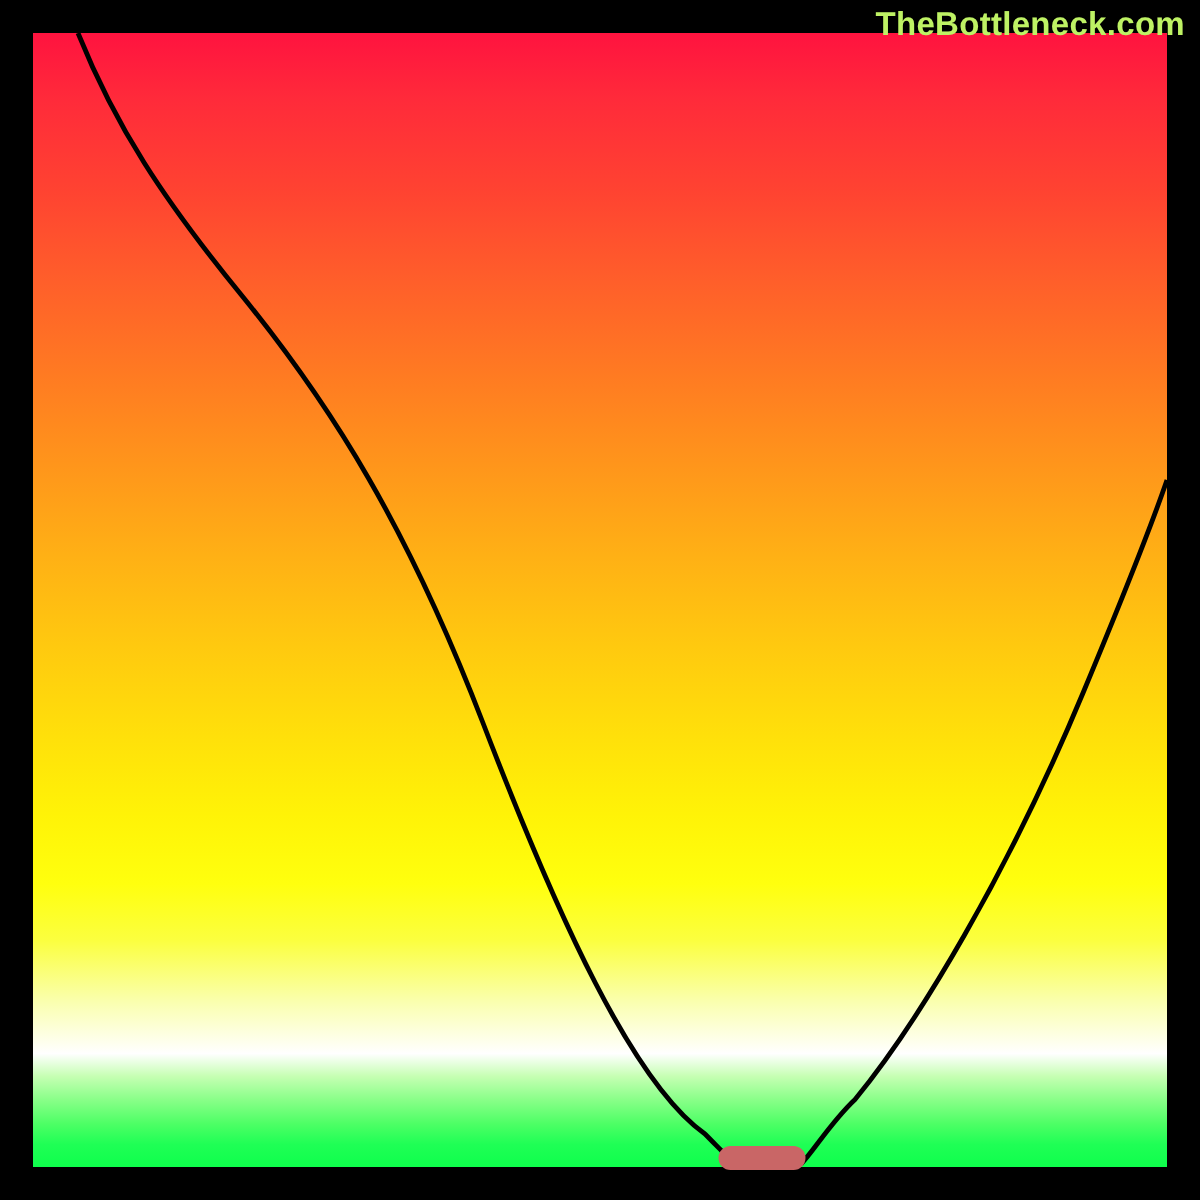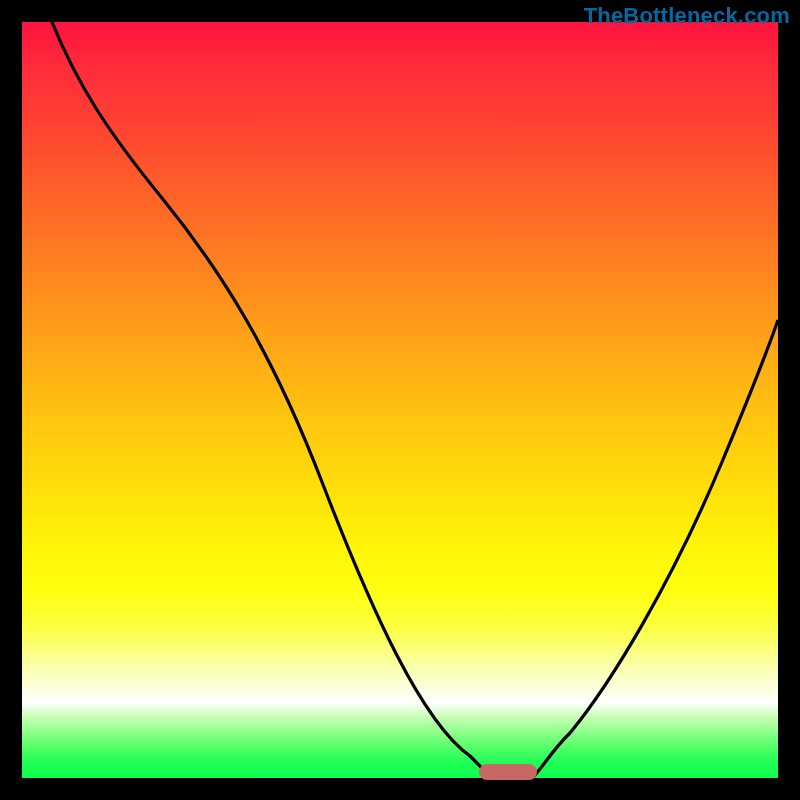--- a/index.html
+++ b/index.html
@@ -59,21 +59,21 @@
     background: #c96666;
     border-radius: 8px;
   }
   .watermark {
     position: absolute;
     top: 3px;
     right: 10px;
     font-family: Arial, Helvetica, sans-serif;
     font-size: 22px;
     font-weight: bold;
-    color: #0369a1;
+    color: #bef264;
     letter-spacing: 0.2px;
   }
 </style>
 </head>
 <body>
 
 <div class="frame">
   <div class="gradient"></div>
 
   <svg class="curve-layer" viewBox="0 0 756 756" preserveAspectRatio="none">

